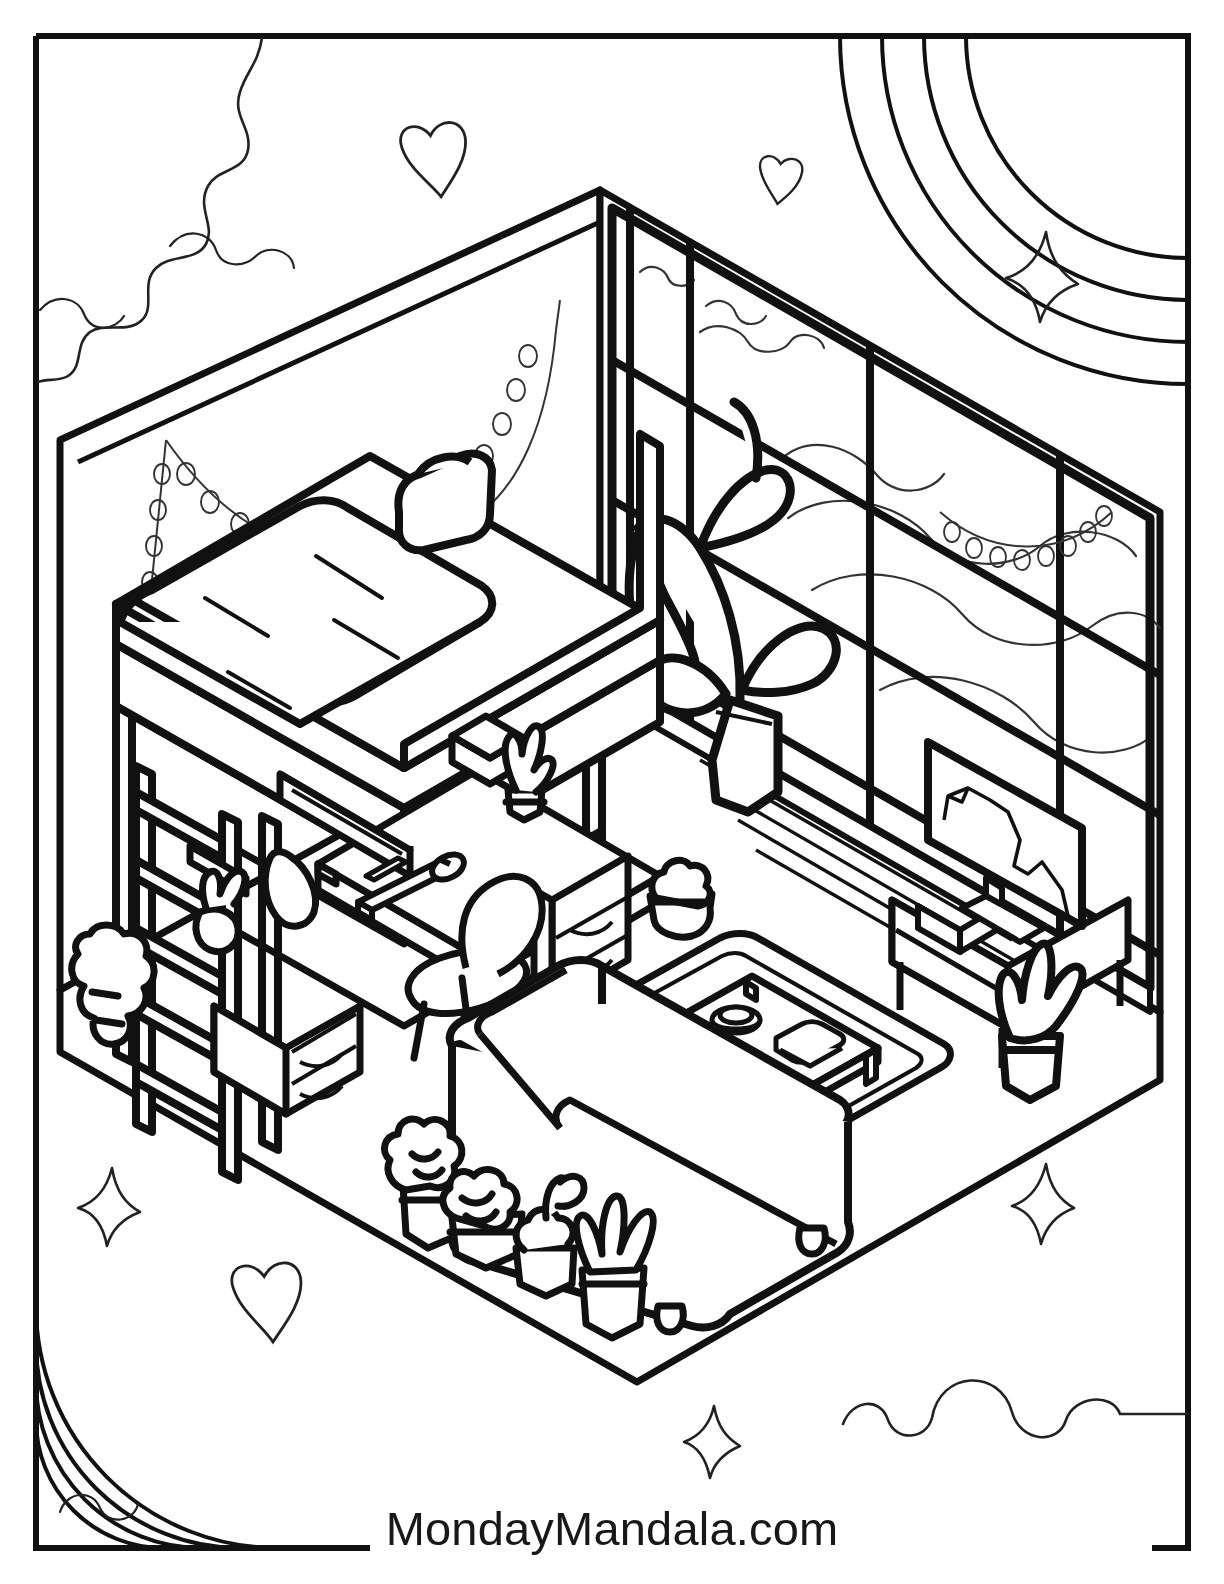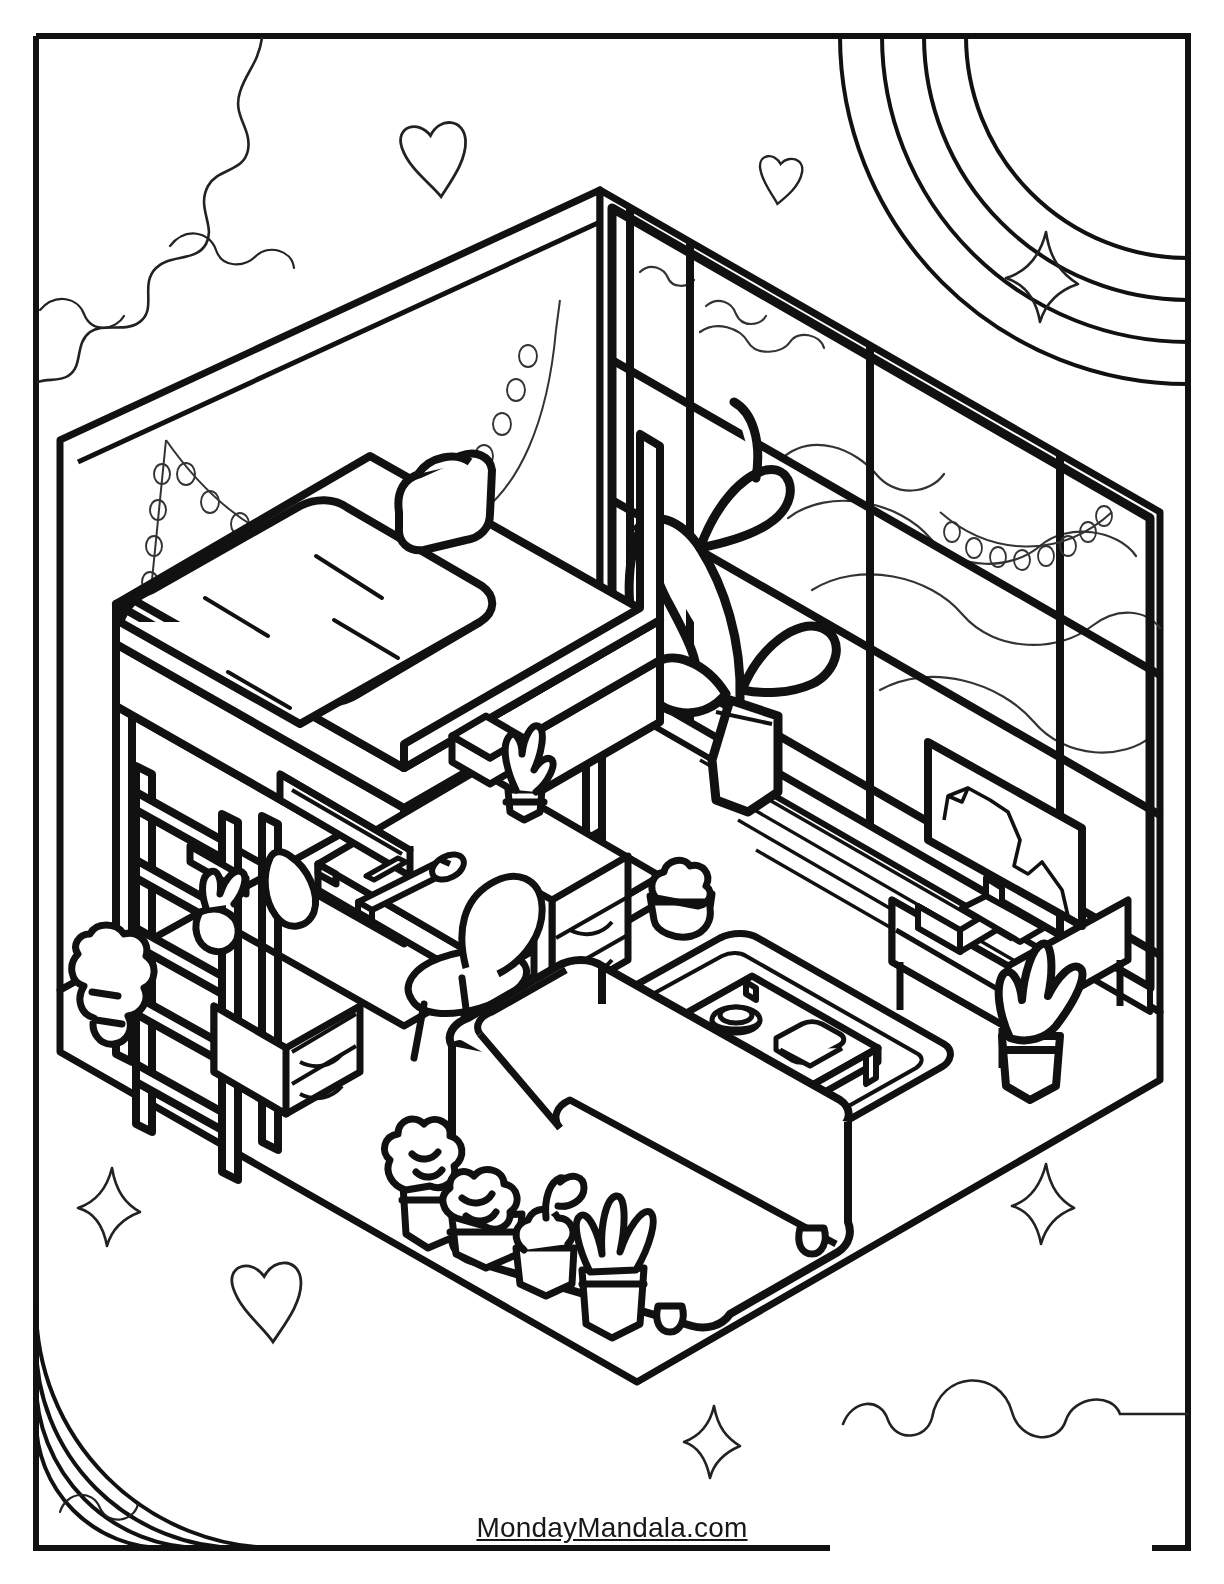--- a/index.html
+++ b/index.html
@@ -33,29 +33,28 @@
     top: 1500px;
     width: 1224px;
     height: 56px;
     display: flex;
     align-items: center;
     justify-content: center;
     pointer-events: none;
   }
   .footer-text {
     font-family: "Liberation Sans", sans-serif;
-    font-size: 28px;
+    font-size: 47px;
     font-weight: 300;
     letter-spacing: 0.2px;
     color: #181818;
     background: #ffffff;
     padding: 0 16px;
     line-height: 1;
     white-space: nowrap;
-    text-decoration: underline;
   }
 </style>
 </head>
 <body>
 
 <div id="page">
 
   <svg id="art" viewBox="0 0 1224 1584" xmlns="http://www.w3.org/2000/svg">
 
     <rect x="0" y="0" width="1224" height="1584" fill="#ffffff"></rect>

